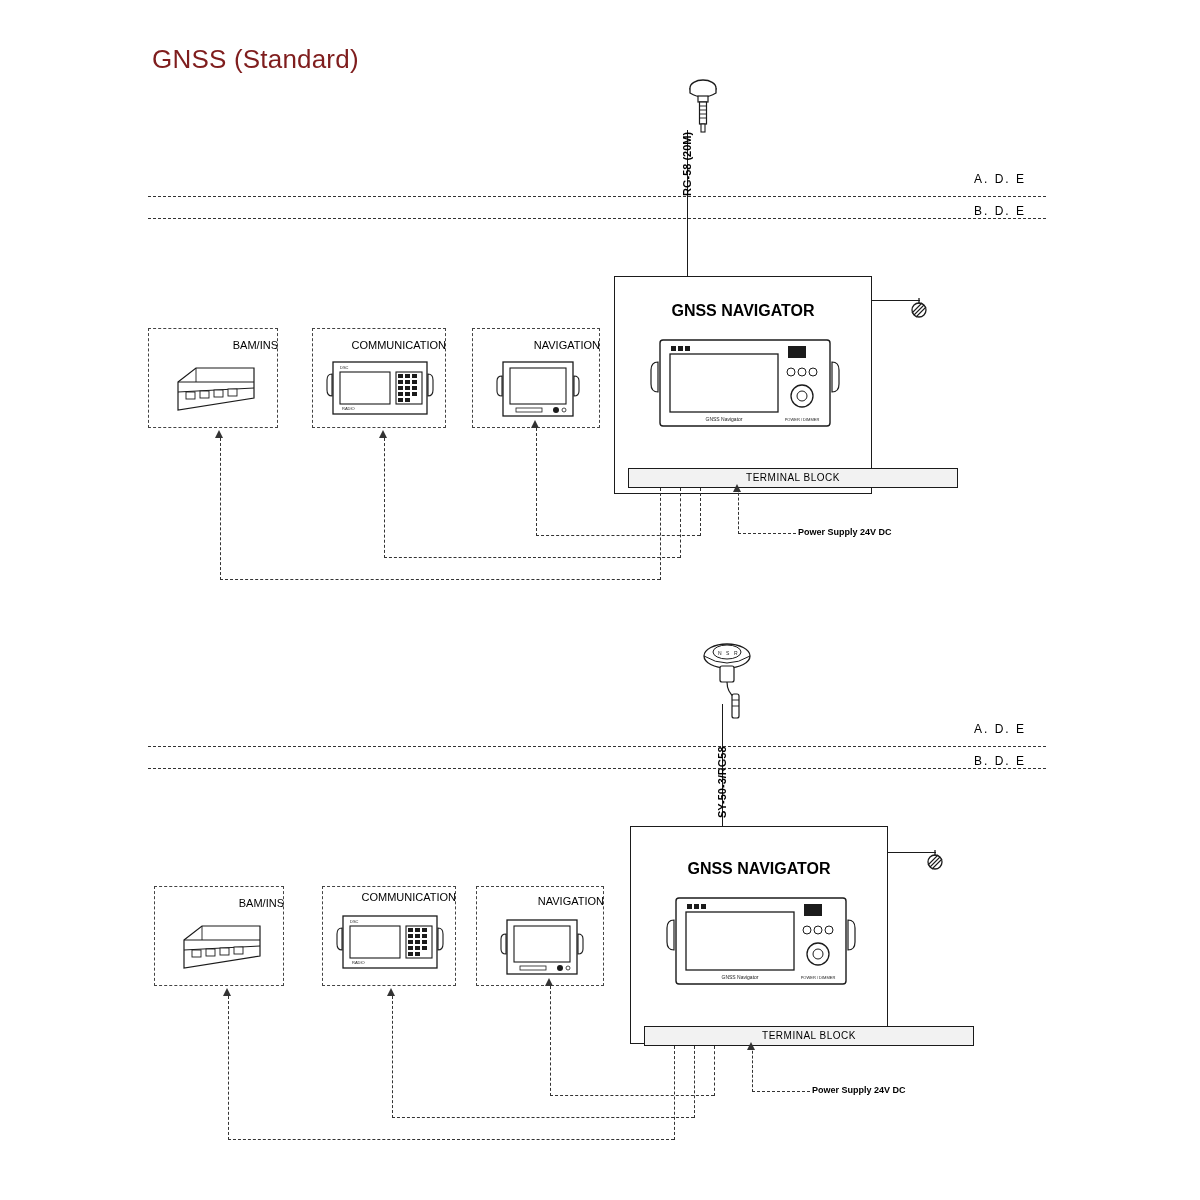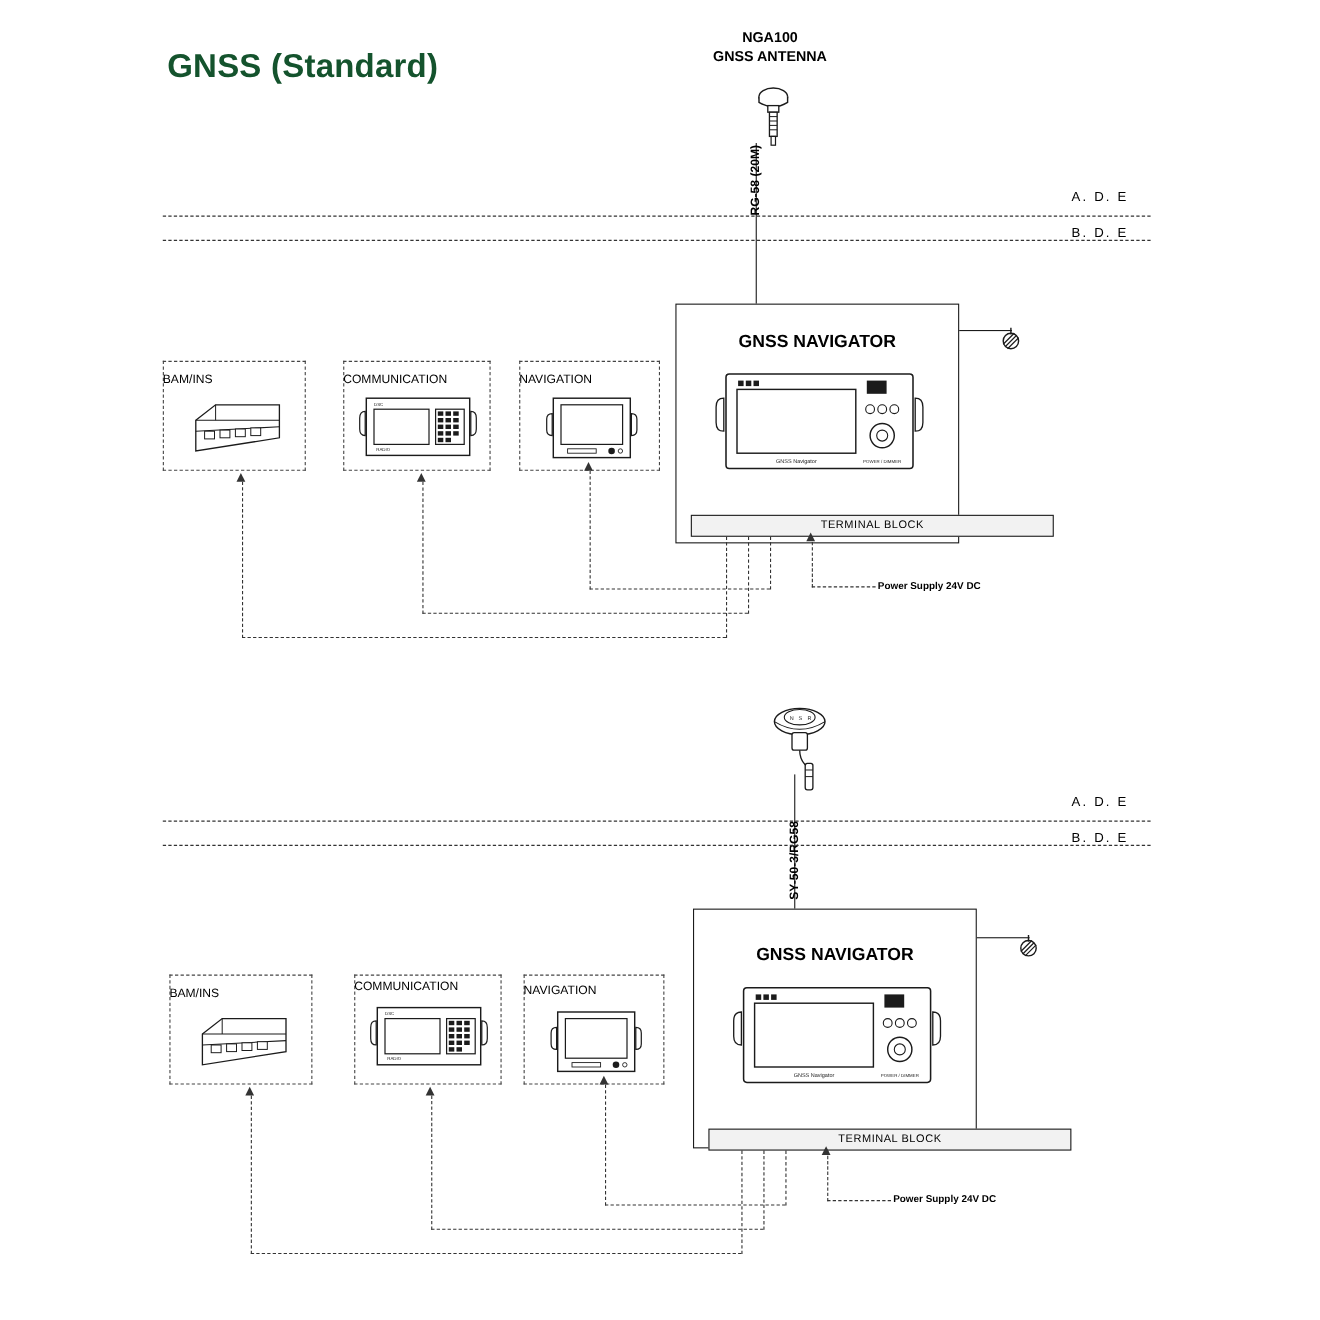--- a/index.html
+++ b/index.html
@@ -18,36 +18,36 @@
   .stage {
     position: absolute;
     left: 0; top: 0;
     width: 1200px;
     height: 1200px;
   }
   .abs { position: absolute; }
 
   
   .section-title {
-    color: #14532d;
-    font-weight: bold;
-    font-size: 30px;
+    color: #7f1d1d;
+    font-weight: normal;
+    font-size: 26px;
     letter-spacing: 0.2px;
     white-space: nowrap;
   }
   .lbl-bold {
     font-weight: bold;
     font-size: 13px;
     white-space: nowrap;
     text-align: center;
     line-height: 1.3;
   }
   .lbl-box {
     font-size: 11px;
-    text-align: left;
+    text-align: right;
     white-space: nowrap;
   }
   .lbl-navtitle {
     font-weight: bold;
     font-size: 16px;
     white-space: nowrap;
     text-align: center;
   }
   .lbl-deck {
     font-size: 12px;
@@ -116,24 +116,20 @@
 
   svg { display: block; overflow: visible; }
 </style>
 </head>
 <body>
 
 <div class="stage">
 
   <div class="abs section-title" style="left:152px; top:44px;">GNSS (Standard)</div>
 
-  <div class="abs lbl-bold" style="left:600px; top:26px; width:200px;">
-    <div>NGA100</div>
-    <div>GNSS ANTENNA</div>
-  </div>
 
   <div class="abs" style="left:668px; top:76px;">
     <svg width="70" height="70" viewBox="0 0 70 70">
       <ellipse cx="35" cy="12" rx="13" ry="8" fill="#fff" stroke="#1b1b1b" stroke-width="1.3"></ellipse>
       <path d="M22 12 L22 17 Q35 25 48 17 L48 12" fill="#fff" stroke="#1b1b1b" stroke-width="1.3"></path>
       <rect x="30" y="20" width="10" height="6" fill="#fff" stroke="#1b1b1b" stroke-width="1.2"></rect>
       <rect x="31.5" y="26" width="7" height="22" fill="#fff" stroke="#1b1b1b" stroke-width="1.2"></rect>
       <line x1="31.5" y1="30" x2="38.5" y2="30" stroke="#1b1b1b" stroke-width="0.9"></line>
       <line x1="31.5" y1="34" x2="38.5" y2="34" stroke="#1b1b1b" stroke-width="0.9"></line>
       <line x1="31.5" y1="38" x2="38.5" y2="38" stroke="#1b1b1b" stroke-width="0.9"></line>

